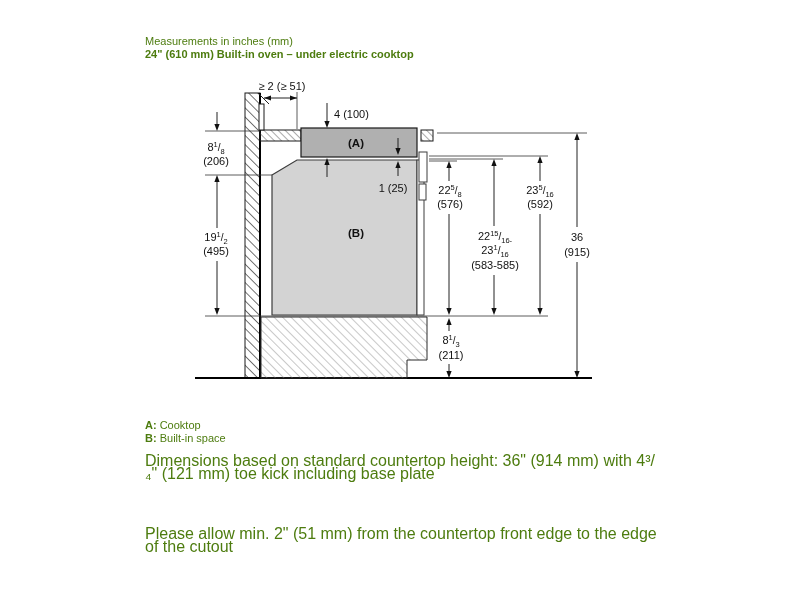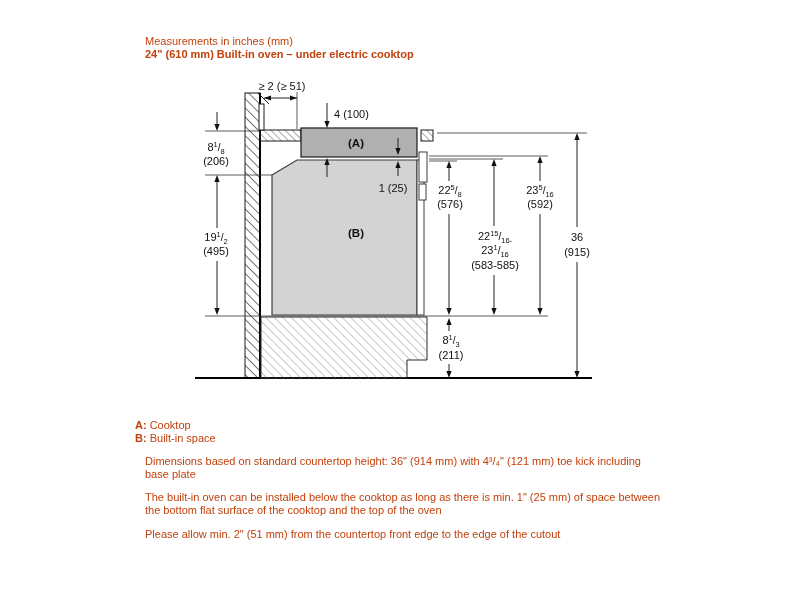--- a/index.html
+++ b/index.html
@@ -1,23 +1,23 @@
 <!DOCTYPE html>
 <html><head>
 <meta charset="utf-8">
 <style>
   html,body{margin:0;padding:0;background:#ffffff;}
   .page{position:relative;width:800px;height:600px;background:#ffffff;overflow:hidden;
-        font-family:"Liberation Sans","DejaVu Sans",sans-serif;color:#c2410c;border-radius:17px;}
+        font-family:"Liberation Sans","DejaVu Sans",sans-serif;color:#4d7c0f;border-radius:17px;}
   .hdr{position:absolute;left:145px;top:35px;font-size:11px;line-height:13px;}
   .hdr .title{font-weight:bold;}
   .diagram{position:absolute;left:140px;top:70px;}
-  .legend{position:absolute;left:135px;top:419px;font-size:11px;line-height:13px;}
+  .legend{position:absolute;left:145px;top:419px;font-size:11px;line-height:13px;}
   .legend b{font-weight:bold;}
-  .note{position:absolute;left:145px;width:516px;font-size:11px;line-height:12.5px;}
+  .note{position:absolute;left:145px;width:516px;font-size:16px;line-height:12.5px;}
   .n1{top:455px;} .n2{top:491px;} .n3{top:528px;}
   
   text{font-family:"Liberation Sans","DejaVu Sans",sans-serif;font-size:11px;fill:#111;}
   .tb{font-weight:bold;font-size:11.5px;}
   .fn{font-size:7.5px;} .fd{font-size:7.5px;} .fs{font-size:10px;}
   .dline{stroke:#222;stroke-width:1;} 
   .xline{stroke:#333;stroke-width:0.8;}
   .arr{fill:#111;stroke:none;}
 </style>
 </head>
@@ -160,16 +160,15 @@
       <path class="arr" d="M449,378 l-2.6,-7 l5.2,0 z"></path>
     </g>
   </svg>
 
   <div class="legend">
     <div><b>A:</b> <span>Cooktop</span></div>
     <div><b>B:</b> <span>Built-in space</span></div>
   </div>
 
   <div class="note n1">Dimensions based on standard countertop height: 36" (914 mm) with 4³/₄" (121 mm) toe kick including base plate</div>
-  <div class="note n2">The built-in oven can be installed below the cooktop as long as there is min. 1" (25 mm) of space between the bottom flat surface of the cooktop and the top of the oven</div>
   <div class="note n3">Please allow min. 2" (51 mm) from the countertop front edge to the edge of the cutout</div>
 
 </div>
 
 </body></html>

